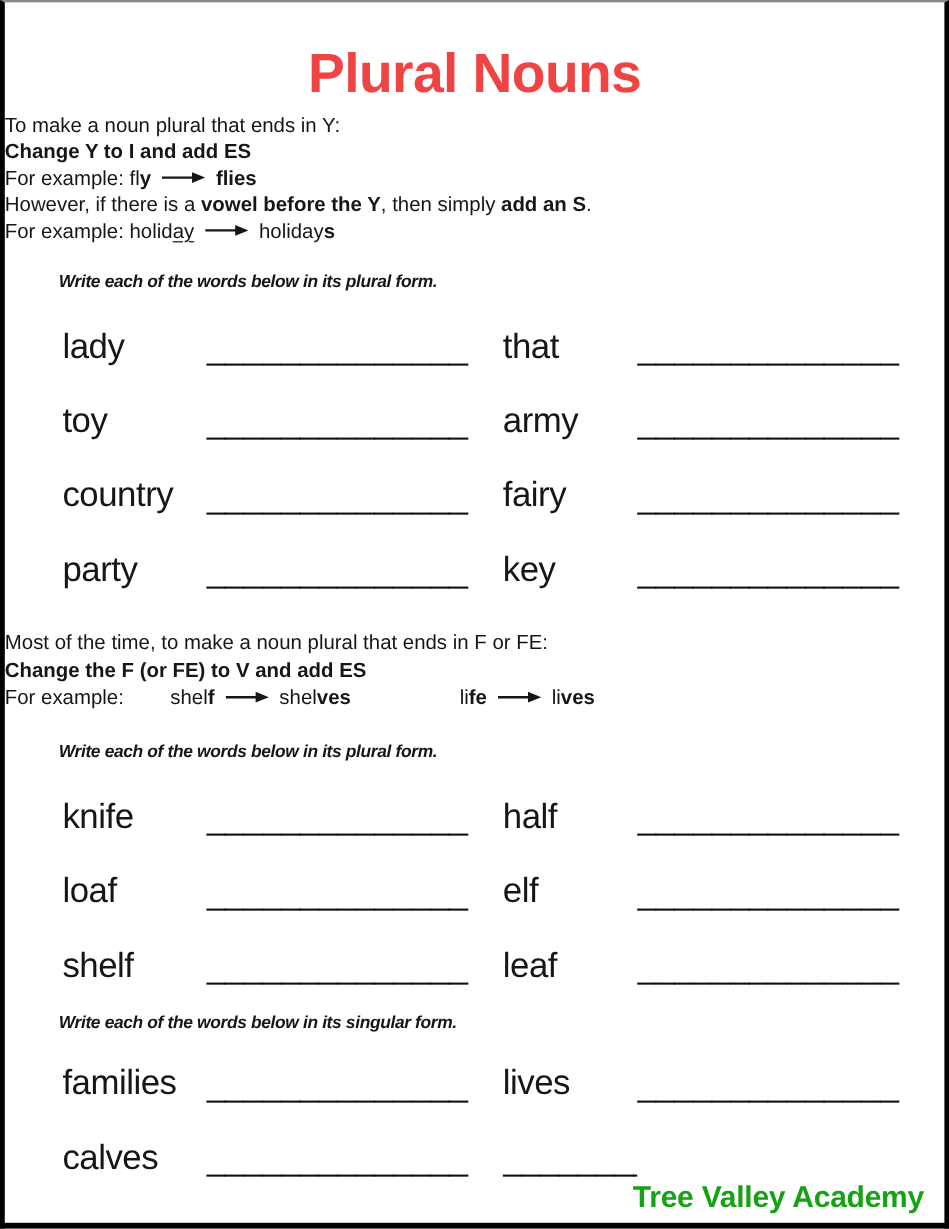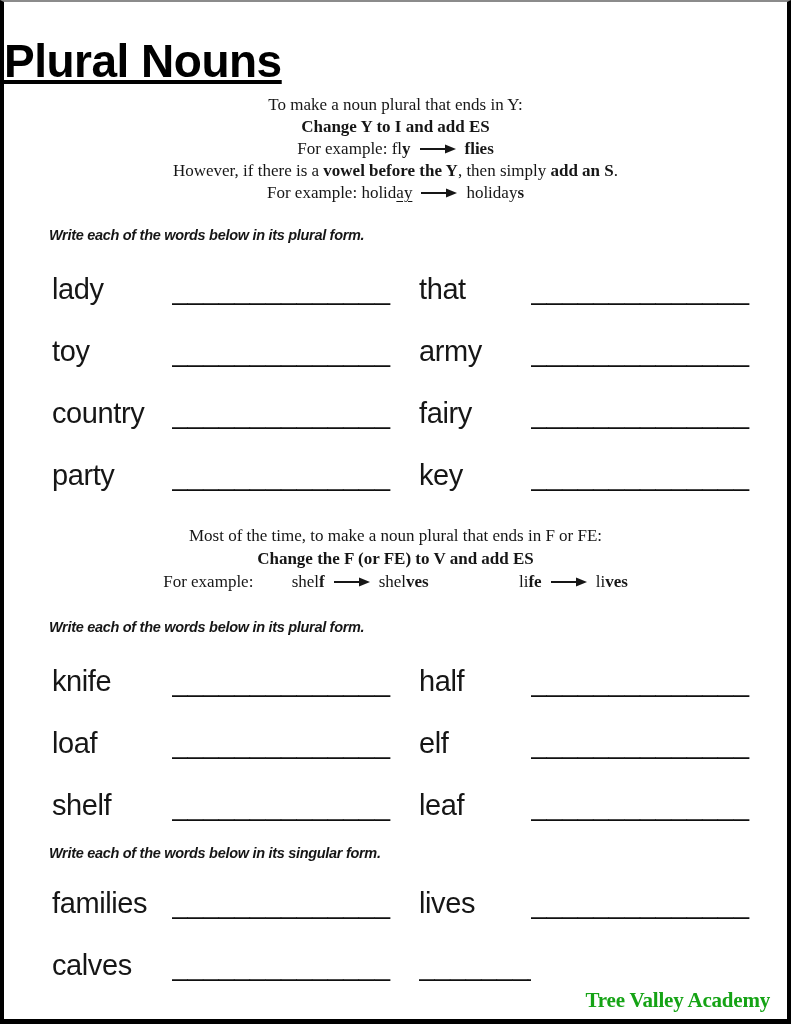--- a/index.html
+++ b/index.html
@@ -6,26 +6,25 @@
   .page {
     width:791px; height:1024px; box-sizing:border-box; position:relative;
     background:#fff; color:#161616; overflow:hidden;
     border-top:2px solid #8b8b8b;
     border-left:4px solid #000;
     border-right:4px solid #000;
     border-bottom:5px solid #000;
     font-family:"Liberation Sans", sans-serif;
   }
   .title {
-    margin-top:36px; 
-    font-size:46px; font-weight:bold; line-height:1; color:#000000;
+    margin-top:36px; text-align:center;
+    font-size:46px; font-weight:bold; line-height:1; color:#ef4444;
     letter-spacing:-0.5px;
-    text-decoration:underline;
   }
-  .rule-block { margin-top:10px; text-align:center; font-size:17px; line-height:22px;font-family:Liberation Serif, serif; }
+  .rule-block { margin-top:10px; font-size:17px; line-height:22px; }
   .rule-block .rline { white-space:nowrap; }
   .b { font-weight:bold; }
   .u { text-decoration:underline; text-underline-offset:3px; }
   .arrow { display:inline-block; vertical-align:middle; margin:0 9px 3px 9px; }
   .gap-label { margin-right:34px; }
   .gap-pair  { margin-left:86px; }
   .instruction {
     margin-left:45px; font-style:italic; font-weight:bold;
     font-size:14.5px; letter-spacing:-0.3px; line-height:18px;
   }
@@ -36,21 +35,21 @@
   .wordlist.g3 { margin-top:4px; }
   .wrow {
     display:grid; grid-template-columns:120px 247px 112px auto;
     padding-left:48px; height:62px; align-items:end;
   }
   .wrow .word  { font-size:29px; letter-spacing:-0.4px; line-height:1.15; padding-bottom:8px; }
   .wrow .blank { font-size:28px; white-space:nowrap; overflow:hidden; line-height:1.15; padding-bottom:8px; color:#111; }
   .rule-block.second { margin-top:24px; line-height:23px; }
   .footer-brand {
     position:absolute; right:17px; bottom:6px;
-    font-size:21px; font-weight:bold; letter-spacing:-0.2px;font-family:Liberation Serif, serif;
+    font-size:25px; font-weight:bold; letter-spacing:-0.2px;
   }
 </style>
 </head>
 <body>
 
 <div class="page">
 
   <div class="title">Plural Nouns</div>
 
   <div class="rule-block">

